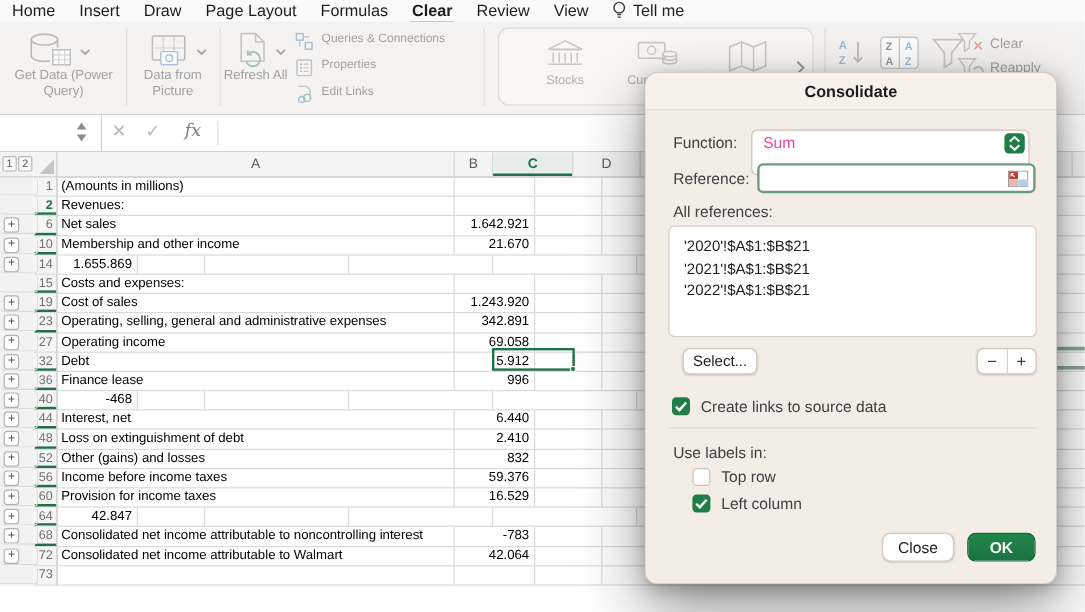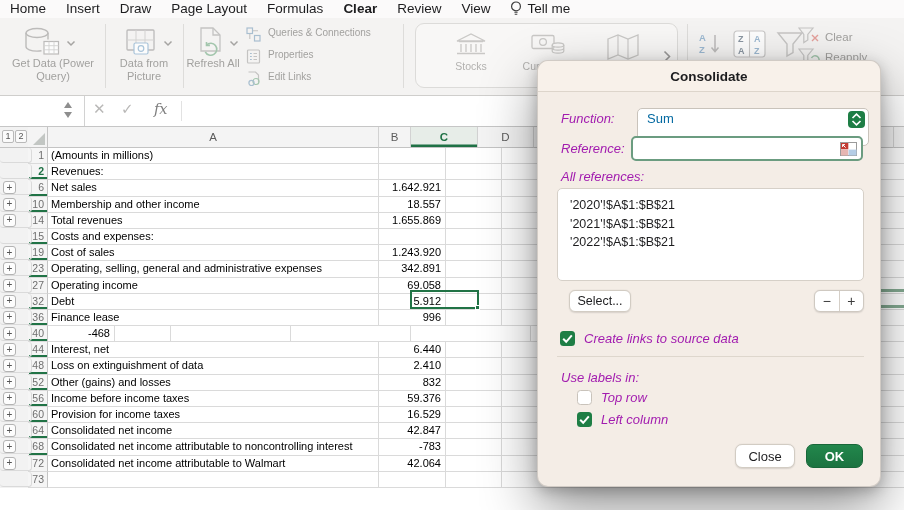--- a/index.html
+++ b/index.html
@@ -56,22 +56,22 @@
   .gc.ch { flex:1; border-right:none; }
   .plusbtn { position:absolute; left:3px; top:1px; width:13px; height:13px; background:#fdfdfd; border:1px solid #b3b3b3; border-radius:3px; font-size:10px; line-height:10px; color:#555; text-align:center; padding:0; }
   .gmark { position:absolute; left:1px; right:0; bottom:-1px; height:3px; background:#217346; }
   .sel-cell { position:absolute; left:410px; top:163px; width:69px; height:19px; border:2px solid #217346; z-index:4; }
   .sel-handle { position:absolute; right:-3px; bottom:-3px; width:5px; height:5px; background:#217346; border:1px solid #fff; }
   .sliver-green { position:absolute; left:881px; width:23px; height:3px; background:#84aa92; z-index:3; }
 
   
   .dialog { position:absolute; left:537px; top:60px; width:344px; height:427px; background:#f4ede6; border:1px solid rgba(0,0,0,.14); border-radius:11px; box-shadow:0 22px 55px rgba(0,0,0,.42), 0 4px 14px rgba(0,0,0,.22); z-index:20; }
   .dlg-title { height:31px; background:#f8f1ea; border-bottom:1px solid #ddd5cb; border-radius:11px 11px 0 0; text-align:center; line-height:31px; font-size:13.5px; font-weight:700; color:#1c1c1e; }
-  .dlg-label { position:absolute; font-size:13px; color:#a21caf;font-style:italic; }
-  .dd { position:absolute; left:99px; top:47px; width:232px; height:38px; background:#fff; border:1px solid #c9c3bb; border-radius:5px; font-size:13px; color:#0369a1; line-height:20px; padding-left:9px; }
+  .dlg-label { position:absolute; font-size:13px; color:#404040; }
+  .dd { position:absolute; left:88px; top:47px; width:232px; height:38px; background:#fff; border:1px solid #c9c3bb; border-radius:5px; font-size:13px; color:#ec4899; line-height:20px; padding-left:9px; }
   .dd-step { position:absolute; right:3px; top:2px; width:17px; height:17px; background:#1e7e45; border-radius:4px; }
   .refin { position:absolute; left:93px; top:75px; width:232px; height:25px; background:#fff; border:2px solid #6b9c80; border-radius:5px; }
   .ref-ic { position:absolute; right:4px; top:3.5px; }
   .listbox { position:absolute; left:19px; top:127px; width:307px; height:93px; background:#fff; border:1px solid #d6d0c8; border-radius:5px; padding:7px 0 0 12px; }
   .refitem { font-size:12.5px; color:#1d1d1f; line-height:18.5px; }
   .btn { position:absolute; background:#fff; border:1px solid #d2ccc3; border-radius:6px; box-shadow:0 .5px 1.5px rgba(0,0,0,.12); font-size:12.5px; color:#1d1d1f; text-align:center; padding:0; }
   .segbox { position:absolute; left:276px; top:229px; width:50px; height:22px; background:#fff; border:1px solid #cfc9c1; border-radius:6px; display:flex; box-shadow:0 .5px 1.5px rgba(0,0,0,.12); }
   .seg { flex:1; font-size:14px; line-height:20px; color:#3c3c3c; text-align:center; background:none; border:none; padding:0; }
   .seg + .seg { border-left:1px solid #d5cfc7; }
   .cb { position:absolute; width:15px; height:15px; border-radius:3.5px; }
@@ -302,33 +302,32 @@
           <div class="gc cg"></div>
           <div class="gc ch"></div>
         </div>
         <div class="grow">
           <div class="gc gut">
             <button class="plusbtn">+</button>
           </div>
           <div class="gc num"><span>10</span><div class="gmark"></div></div>
           <div class="gc ca">Membership and other income</div>
           <div class="gc cb"></div>
-          <div class="gc cc">18.557</div>
+          <div class="gc cc">21.670</div>
           <div class="gc cd"></div>
           <div class="gc ce"></div>
           <div class="gc cf"></div>
           <div class="gc cg"></div>
           <div class="gc ch"></div>
         </div>
         <div class="grow">
           <div class="gc gut">
             <button class="plusbtn">+</button>
           </div>
           <div class="gc num"><span>14</span></div>
-          <div class="gc ca">Total revenues</div>
           <div class="gc cb"></div>
           <div class="gc cc">1.655.869</div>
           <div class="gc cd"></div>
           <div class="gc ce"></div>
           <div class="gc cf"></div>
           <div class="gc cg"></div>
           <div class="gc ch"></div>
         </div>
         <div class="grow">
           <div class="gc gut"></div>
@@ -437,21 +436,21 @@
           <div class="gc ce"></div>
           <div class="gc cf"></div>
           <div class="gc cg"></div>
           <div class="gc ch"></div>
         </div>
         <div class="grow">
           <div class="gc gut">
             <button class="plusbtn">+</button>
           </div>
           <div class="gc num"><span>48</span><div class="gmark"></div></div>
-          <div class="gc ca">Loss on extinguishment of data</div>
+          <div class="gc ca">Loss on extinguishment of debt</div>
           <div class="gc cb"></div>
           <div class="gc cc">2.410</div>
           <div class="gc cd"></div>
           <div class="gc ce"></div>
           <div class="gc cf"></div>
           <div class="gc cg"></div>
           <div class="gc ch"></div>
         </div>
         <div class="grow">
           <div class="gc gut">
@@ -493,21 +492,20 @@
           <div class="gc ce"></div>
           <div class="gc cf"></div>
           <div class="gc cg"></div>
           <div class="gc ch"></div>
         </div>
         <div class="grow">
           <div class="gc gut">
             <button class="plusbtn">+</button>
           </div>
           <div class="gc num"><span>64</span><div class="gmark"></div></div>
-          <div class="gc ca">Consolidated net income</div>
           <div class="gc cb"></div>
           <div class="gc cc">42.847</div>
           <div class="gc cd"></div>
           <div class="gc ce"></div>
           <div class="gc cf"></div>
           <div class="gc cg"></div>
           <div class="gc ch"></div>
         </div>
         <div class="grow">
           <div class="gc gut">

